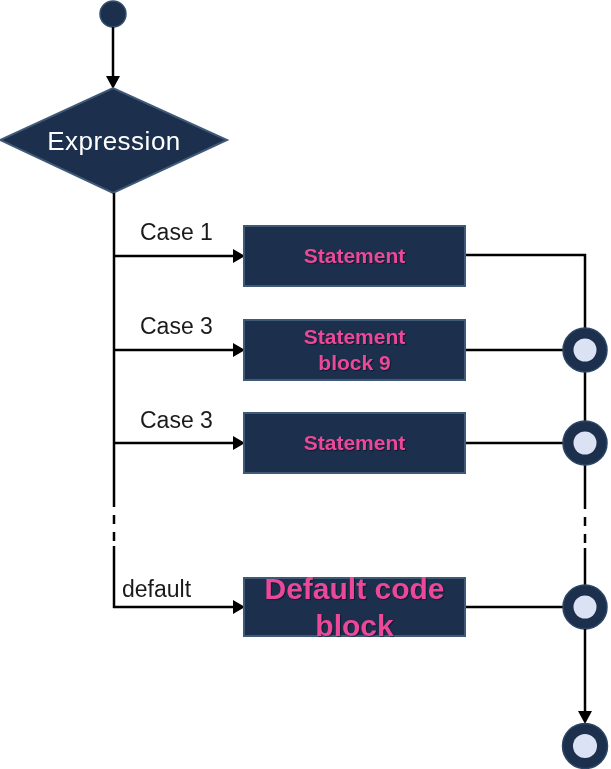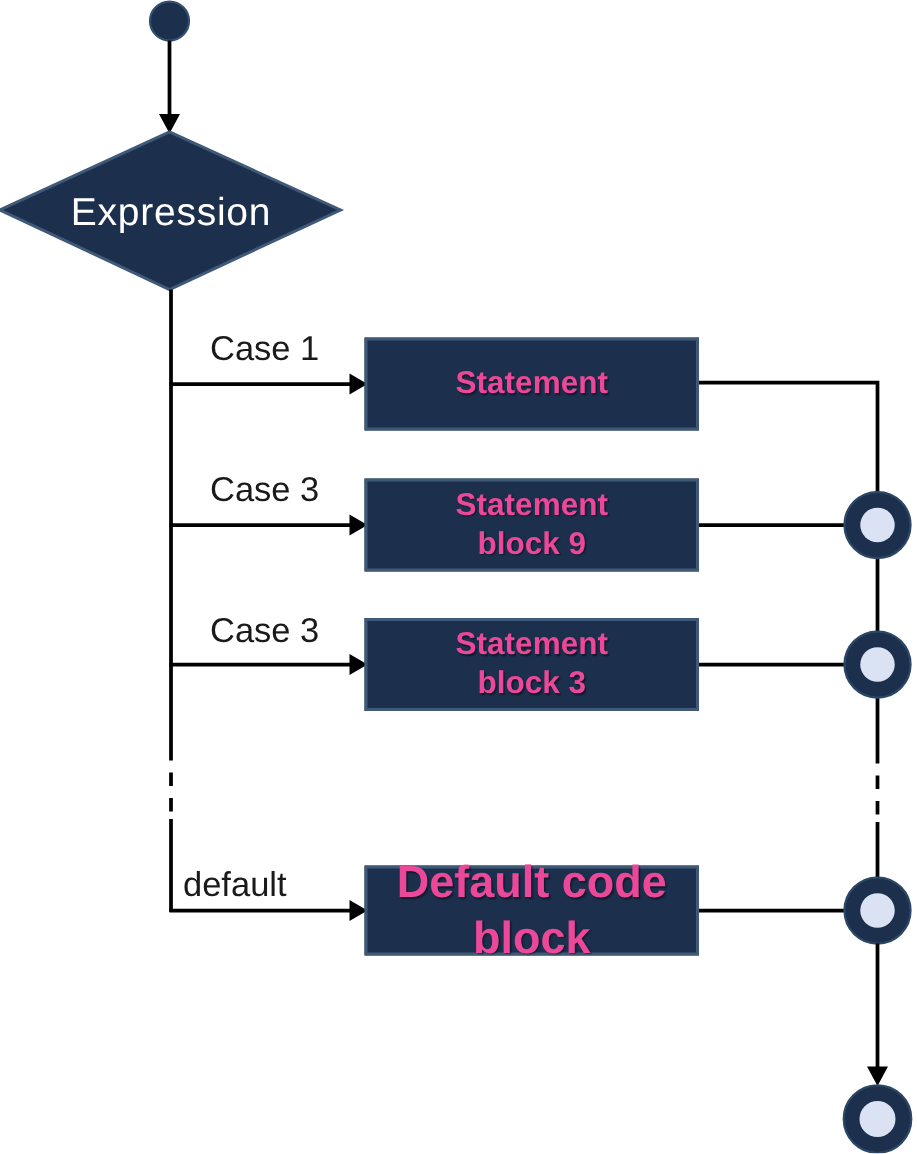--- a/index.html
+++ b/index.html
@@ -164,19 +164,18 @@
 
   <div class="block block-1">
     <span>Statement</span>
   </div>
   <div class="block block-2">
     <span>Statement</span>
     <span>block 9</span>
   </div>
   <div class="block block-3">
     <span>Statement</span>
-    <span>block 3</span>
   </div>
   <div class="block block-default">
     <span>Default code block</span>
   </div>
 
 </div>
 
 </body></html>

